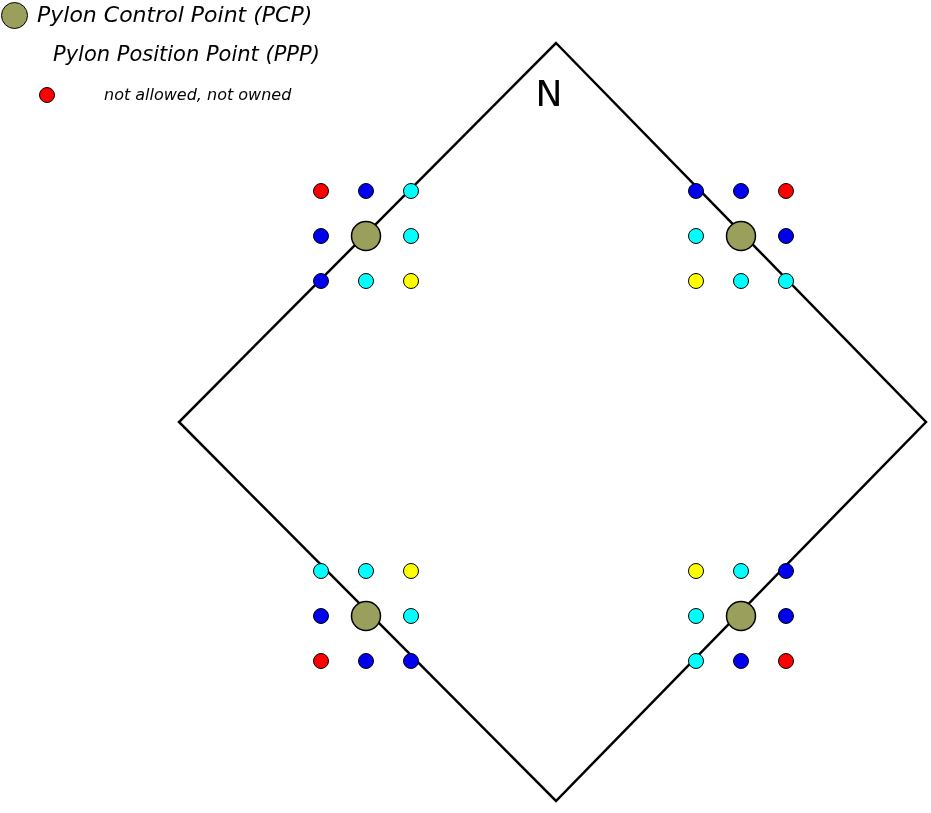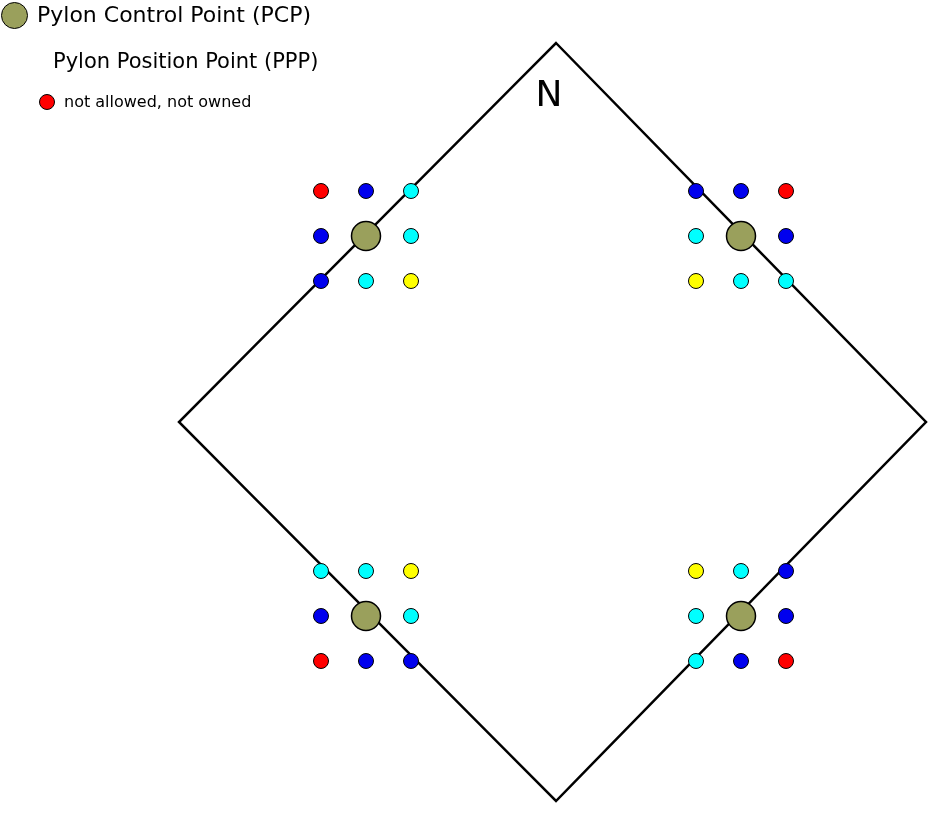--- a/index.html
+++ b/index.html
@@ -5,30 +5,30 @@
   html, body { margin: 0; padding: 0; background: #ffffff; }
   body { font-family: "DejaVu Sans", "Liberation Sans", sans-serif; color: #000; }
   .canvas {
     position: relative;
     width: 931px;
     height: 813px;
     background: #ffffff;
     overflow: hidden;
   }
   #diagram-svg { position: absolute; left: 0; top: 0; z-index: 1; }
-  .legend { position: absolute; left: 0; top: 0; z-index: 2; }
+  .legend { position: absolute; left: 0; top: 0; z-index: 2; font-style: italic; }
   .legend-pcp-row { display: flex; align-items: center; height: 30px; }
   .pcp-swatch {
     width: 27px; height: 27px; border-radius: 50%;
     border: 1.5px solid #000; box-sizing: border-box;
     margin: 1px 9px 1px 1px; flex: 0 0 auto;
   }
   .pcp-label { font-size: 22px; line-height: 28px; white-space: nowrap; }
-  .ppp-title { margin: 19px 0 21px 53px; font-size: 21px; white-space: nowrap; }
-  .legend-item { display: flex; align-items: center; margin: 0 0 16px 39px; }
+  .ppp-title { margin: 12px 0 21px 53px; font-size: 21px; white-space: nowrap; }
+  .legend-item { display: flex; align-items: center; margin: 0 0 16px 39px; gap: 40px; }
   .ppp-dot-swatch {
     width: 14px; height: 14px; border-radius: 50%;
     border: 1px solid #000; box-sizing: content-box;
     margin-right: 9px; flex: 0 0 auto;
   }
   .legend-item-label { font-size: 16px; line-height: 16px; white-space: nowrap; }
   .north-text { font-size: 36px; }
 </style>
 </head>
 <body>

